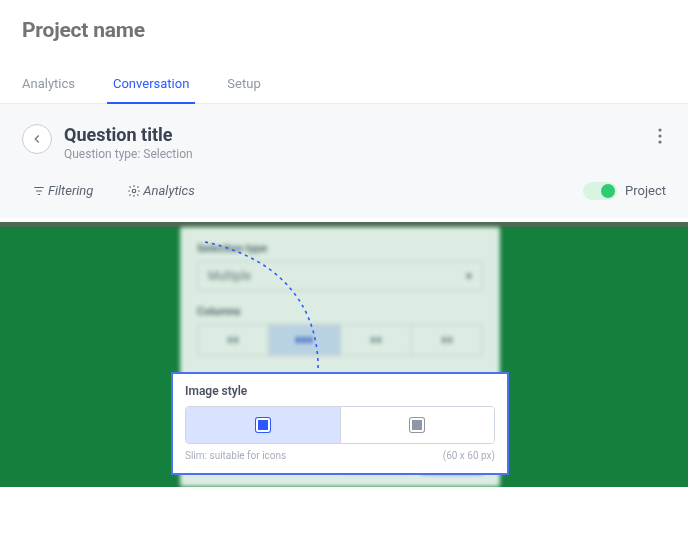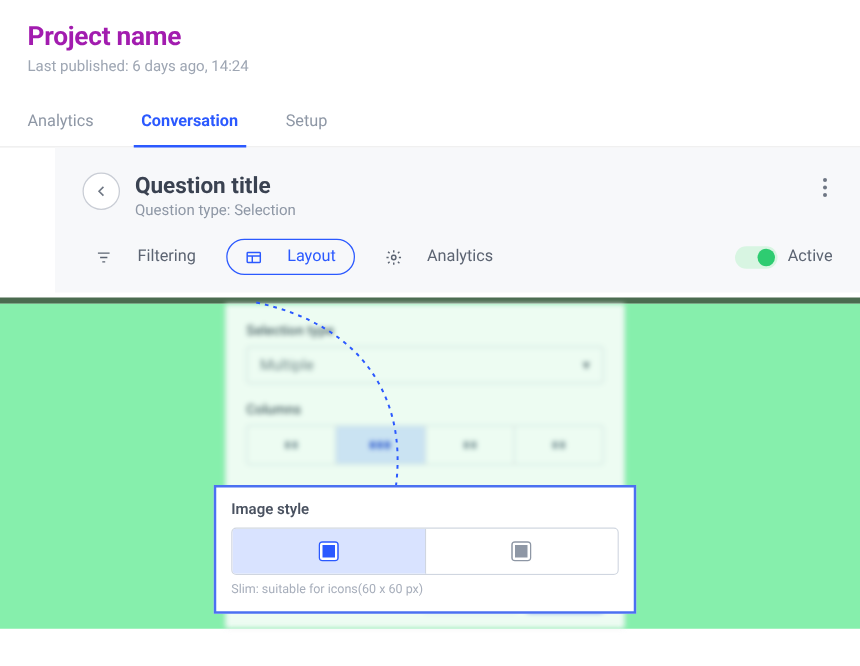--- a/index.html
+++ b/index.html
@@ -8,21 +8,21 @@
     background: #fff;
     width: 688px;
     height: 533px;
     overflow: hidden;
     position: relative;
   }
   .header { padding: 18px 22px 12px; }
   .project-title {
     font-size: 21px;
     font-weight: 700;
-    color: #a21caf;
+    color: #737373;
     letter-spacing: -0.2px;
     margin-bottom: 4px;
   }
   .project-sub {
     font-size: 12px;
     color: #9ea6b3;
   }
   .tabs {
     display: flex;
     border-bottom: 1px solid #ececec;
@@ -32,34 +32,33 @@
   }
   .tab {
     font-size: 13px;
     color: #8e97a5;
     padding: 10px 0 12px;
     cursor: pointer;
     position: relative;
   }
   .tab.active {
     color: #2b59ff;
-    font-weight: 700;
+    font-weight: 400;
   }
   .tab.active::after {
     content: "";
     position: absolute;
     left: -6px; right: -6px; bottom: -1px;
     height: 2px;
     background: #2b59ff;
   }
 
   .panel {
     background: #f7f8fa;
     padding: 10px 0 0;
-    margin-left: 44px;
   }
   .q-head {
     display: flex;
     align-items: flex-start;
     padding: 10px 22px 8px;
   }
   .back-btn {
     width: 30px; height: 30px;
     border-radius: 50%;
     border: 1.5px solid #c9cdd5;
@@ -90,26 +89,27 @@
 
   .toolbar {
     display: flex;
     align-items: center;
     padding: 8px 22px 14px;
     gap: 14px;
   }
   .tool {
     display: flex;
     align-items: flex-end;
-    gap: 20px;
+    gap: 2px;
     font-size: 13px;
     color: #5c6472;
     padding: 6px 10px;
     border-radius: 18px;
     cursor: pointer;
+    font-style: italic;
   }
   .tool svg { width: 14px; height: 14px; }
   .tool.pill {
     border: 1.5px solid #2b59ff;
     color: #2b59ff;
     padding: 6px 14px;
   }
   .spacer { flex: 1; }
   .toggle-wrap {
     display: flex;
@@ -135,21 +135,21 @@
   }
 
   .divider-green {
     height: 5px;
     background: #4a6b4f;
     margin-top: 4px;
   }
 
   .lower {
     position: relative;
-    background: #86efac;
+    background: #15803d;
     height: 260px;
   }
   .blur-modal {
     position: absolute;
     left: 180px;
     top: 0;
     width: 320px;
     height: 260px;
     background: #fff;
     border: 1px solid #e6e8ec;
@@ -263,21 +263,21 @@
   .hl-opt:last-child { border-right: none; }
   .hl-opt.sel { background: #d9e3ff; }
   .sq {
     width: 14px; height: 14px;
     border-radius: 2px;
   }
   .sq.blue { background: #2b59ff; box-shadow: 0 0 0 2px #fff inset, 0 0 0 1px #2b59ff; }
   .sq.grey { background: #8e97a5; box-shadow: 0 0 0 2px #fff inset, 0 0 0 1px #8e97a5; }
   .hl-hint {
     display: flex;
-    justify-content: flex-start;
+    justify-content: space-between;
     font-size: 10px;
     color: #a7aebb;
     margin-top: 6px;
   }
 
   
   .arrow {
     position: absolute;
     left: 200px;
     top: 240px;
@@ -285,21 +285,20 @@
     height: 180px;
     pointer-events: none;
     z-index: 4;
   }
 </style>
 </head>
 <body>
 
 <div class="header">
   <div class="project-title">Project name</div>
-  <div class="project-sub">Last published: 6 days ago, 14:24</div>
 </div>
 
 <div class="tabs">
   <div class="tab">Analytics</div>
   <div class="tab active">Conversation</div>
   <div class="tab">Setup</div>
 </div>
 
 <div class="panel">
   <div class="q-head">
@@ -321,38 +320,31 @@
     </div>
   </div>
 
   <div class="toolbar">
     <div class="tool">
       <svg viewBox="0 0 24 24" fill="none" stroke="currentColor" stroke-width="2">
           <path d="M4 6h16M7 12h10M10 18h4"></path>
         </svg>
       <span>Filtering</span>
     </div>
-    <div class="tool pill">
-      <svg viewBox="0 0 24 24" fill="none" stroke="currentColor" stroke-width="2">
-          <rect x="3" y="5" width="18" height="14" rx="1"></rect>
-          <path d="M3 10h18M10 10v9"></path>
-        </svg>
-      <span>Layout</span>
-    </div>
     <div class="tool">
       <svg viewBox="0 0 24 24" fill="none" stroke="currentColor" stroke-width="2">
           <circle cx="12" cy="12" r="3"></circle>
           <path d="M12 2v3M12 19v3M4.2 4.2l2.1 2.1M17.7 17.7l2.1 2.1M2 12h3M19 12h3M4.2 19.8l2.1-2.1M17.7 6.3l2.1-2.1"></path>
         </svg>
       <span>Analytics</span>
     </div>
     <div class="spacer"></div>
     <div class="toggle-wrap">
       <div class="toggle"></div>
-      <span>Active</span>
+      <span>Project</span>
     </div>
   </div>
 </div>
 
 <div class="divider-green"></div>
 
 <div class="lower">
   <div class="blur-modal">
     <div class="blur-row">
       <div class="blur-lbl">Selection type</div>

